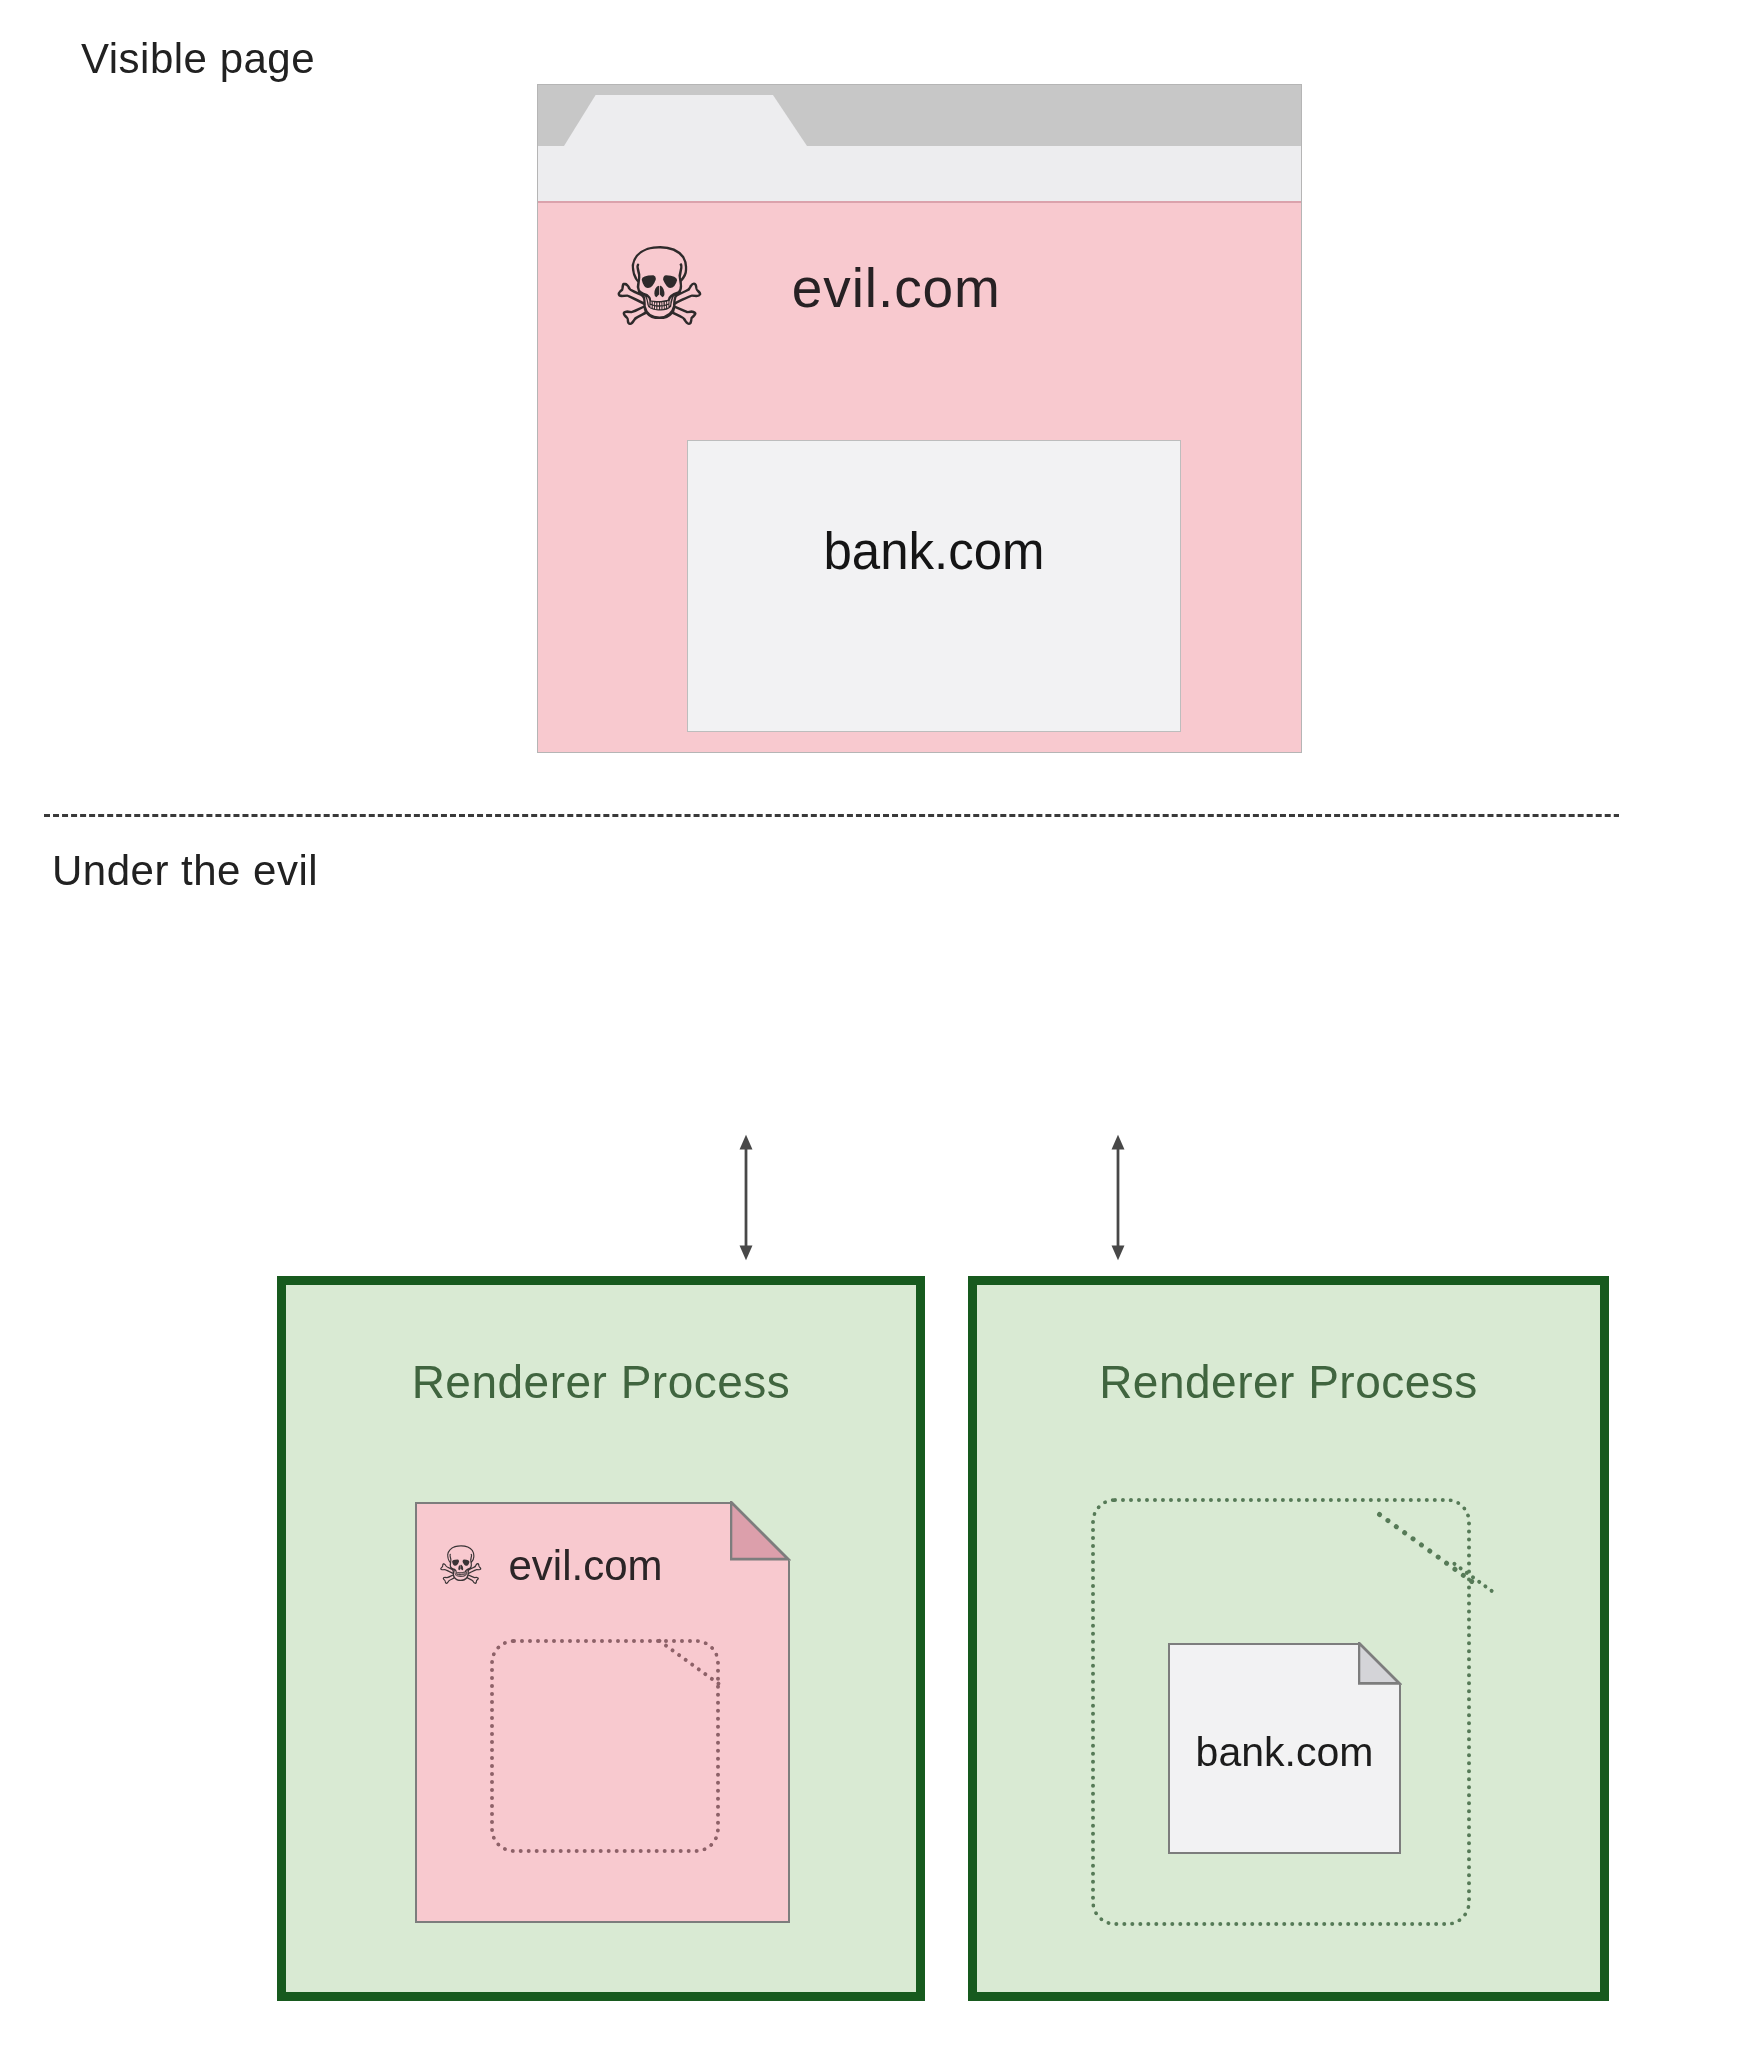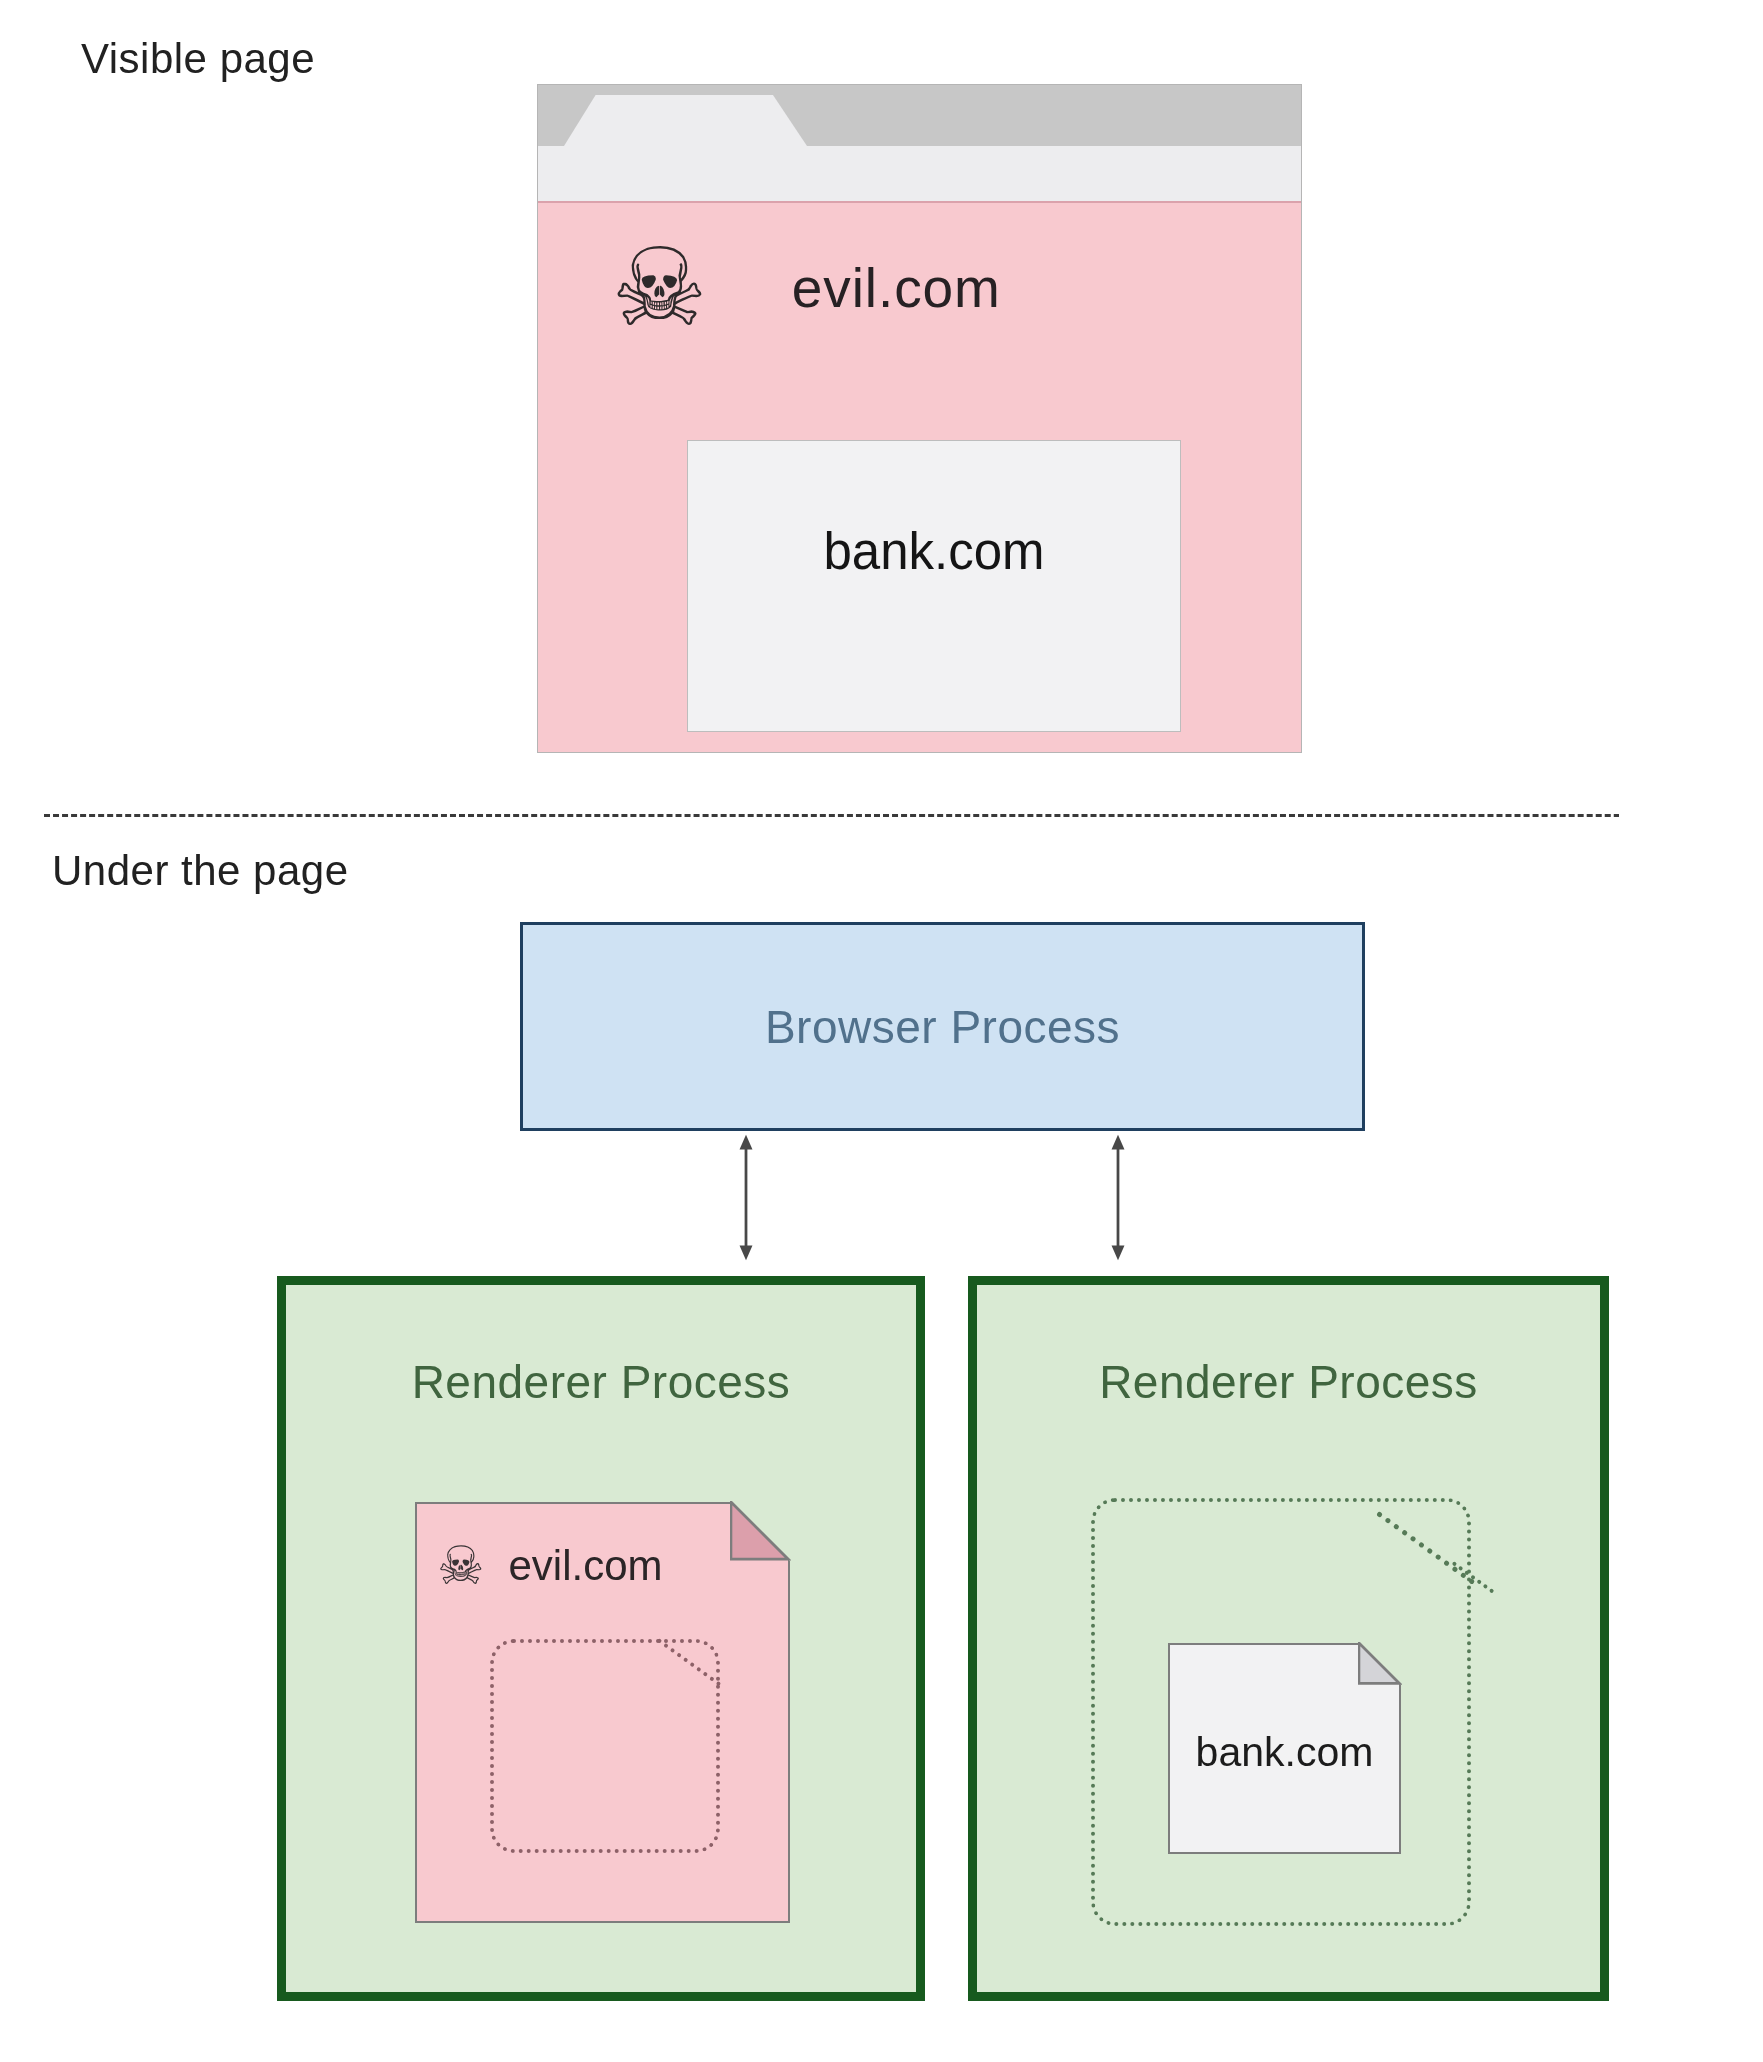--- a/index.html
+++ b/index.html
@@ -157,25 +157,22 @@
         <span class="site-name">evil.com</span>
       </div>
       <div id="iframe-box">
         <span class="site-name">bank.com</span>
       </div>
     </div>
   </div>
 
   <div id="divider"></div>
 
-  <div id="under-label" class="section-label">Under the page</div>
-
-  <div id="browser-process">
-    <span>Browser Process</span>
-  </div>
+  <div id="under-label" class="section-label">Under the evil</div>
+
 
   <svg id="arrow-left" class="varrow" viewBox="0 0 26 140">
     <line x1="13" y1="15" x2="13" y2="125" stroke="#484848" stroke-width="3"></line>
     <polygon points="13,2 6,18 20,18" fill="#484848"></polygon>
     <polygon points="13,138 6,122 20,122" fill="#484848"></polygon>
   </svg>
   <svg id="arrow-right" class="varrow" viewBox="0 0 26 140">
     <line x1="13" y1="15" x2="13" y2="125" stroke="#484848" stroke-width="3"></line>
     <polygon points="13,2 6,18 20,18" fill="#484848"></polygon>
     <polygon points="13,138 6,122 20,122" fill="#484848"></polygon>

